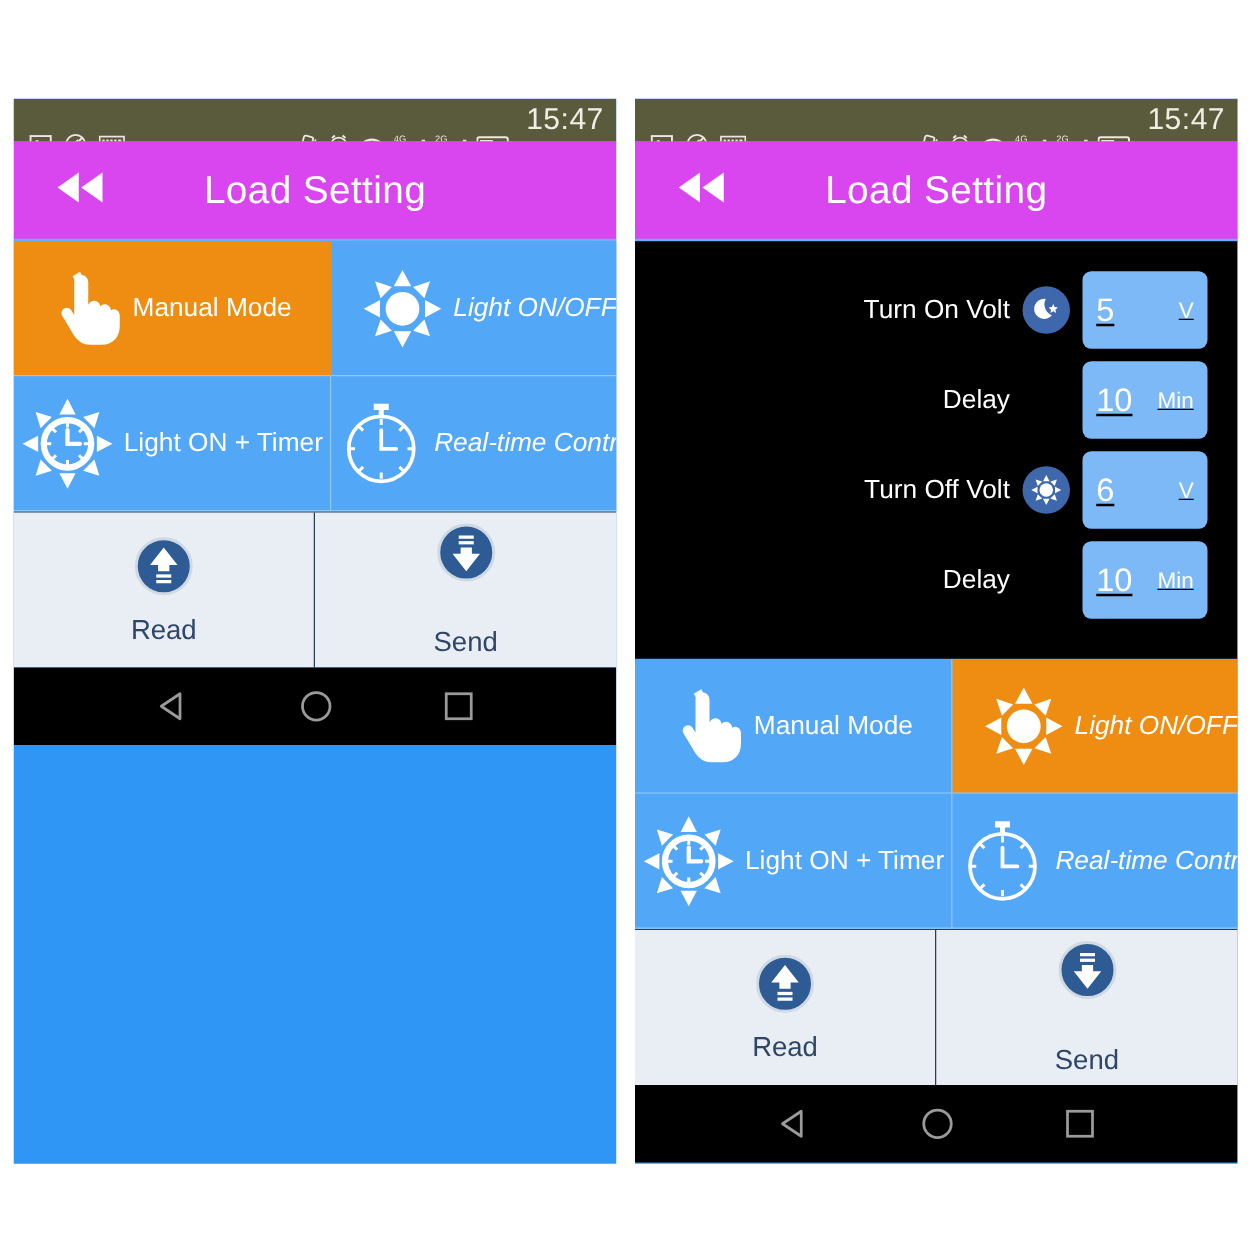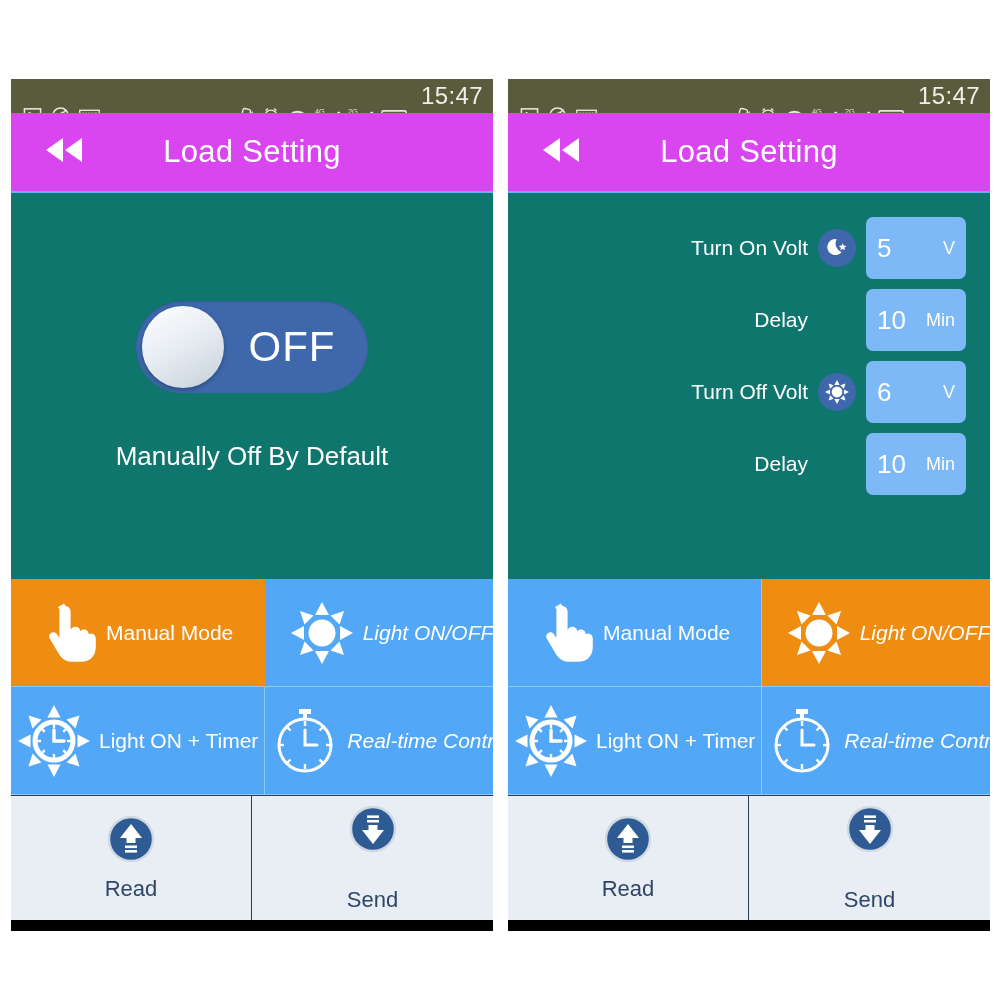--- a/index.html
+++ b/index.html
@@ -61,24 +61,25 @@
     transform:translateY(-50%);
     text-align:center;
     color:#ffffff;
     font-size:31px;
     font-weight:400;
     letter-spacing:.3px;
   }
 
   
   .content{
-    height:386px;
-    background:#0f766e;
+    height:334px;
+    background:#000000;
     position:relative;
     box-sizing:border-box;
+    text-decoration:underline;
   }
 
   
   .toggle-wrap{
     display:flex;flex-direction:column;align-items:center;
     justify-content:center;height:100%;
   }
   .toggle{
     width:232px;height:92px;
     border-radius:46px;
@@ -289,29 +290,20 @@
         <span>
           <svg width="46" height="30" viewBox="0 0 46 30">
               <path d="M22 3 L22 27 L5 15 Z" fill="#ffffff"></path>
               <path d="M41 3 L41 27 L24 15 Z" fill="#ffffff"></path>
             </svg>
         </span>
       </div>
       <div class="title">Load Setting</div>
     </div>
 
-    <div class="content">
-      <div class="toggle-wrap">
-        <div class="toggle">
-          <div class="knob"></div>
-          <div class="toggle-label">OFF</div>
-        </div>
-        <div class="toggle-caption">Manually Off By Default</div>
-      </div>
-    </div>
 
     <div class="modes">
       <div class="mode active">
         <span class="mode-ico">
           <svg width="56" height="66" viewBox="0 0 56 66">
               <path d="M23 6 c3.4 0 5.6 2.6 5.6 5.8 v18 c1.4-2.4 3.6-3.6 6-3 2.2.6 3.4 2.2 3.6 4.4 1.4-1.6 3.4-2.2 5.4-1.4 2 .8 3 2.4 3.2 4.4 1.6-1 3.4-1 5 .2 1.4 1 2 2.6 2 4.4 v8 c0 9-5.6 15-14.6 15 h-9 c-5.6 0-9.6-2.6-13-7.4 L8 39 c-1.4-2.2-1-4.6 1-6 2-1.4 4.4-1 5.8 1 L17.4 38 V11.8 C17.4 8.6 19.6 6 23 6 Z" fill="#ffffff"></path>
               <path d="M16 7 l6-3.6 2.6 4.6 -6 3.6 Z" fill="#ffffff" opacity=".95"></path>
             </svg>
         </span>
         <span class="mode-label">Manual Mode</span>

